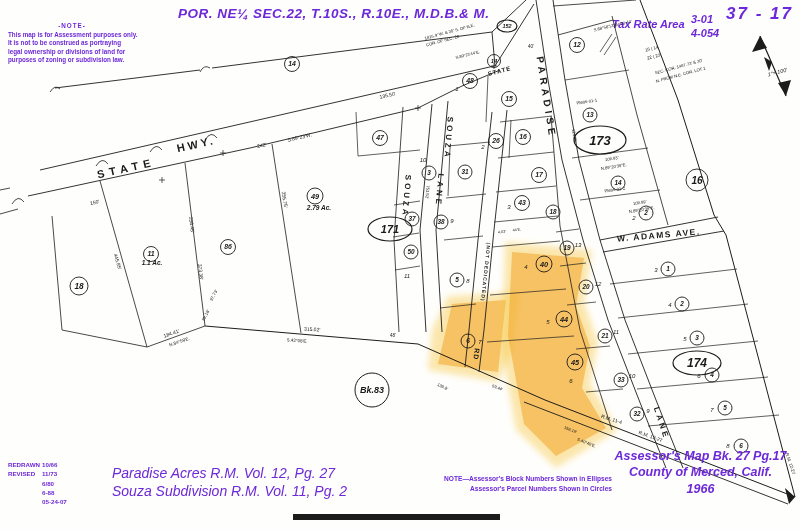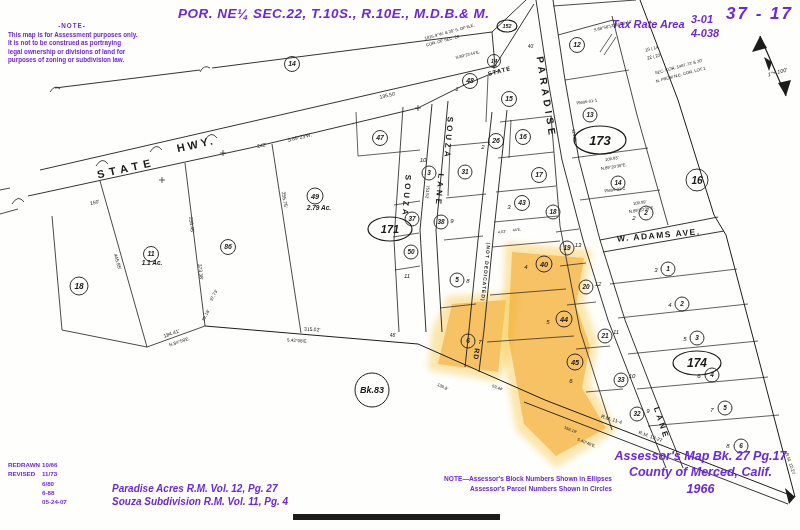--- a/index.html
+++ b/index.html
@@ -7,21 +7,21 @@
         font-family:"Liberation Sans",sans-serif;color:#6d28d9;padding-left:44px;}
   .note{position:absolute;left:8px;top:22px;width:150px;font-size:6.3px;font-weight:bold;line-height:1.35;}
   .note-title{text-align:center;width:128px;letter-spacing:1px;}
   .map-title{position:absolute;left:178px;top:6px;font-size:13.5px;font-style:italic;font-weight:bold;letter-spacing:.5px;}
   .tra{position:absolute;left:612px;top:18px;font-size:11px;font-style:italic;font-weight:bold;}
   .tra-codes{position:absolute;left:691px;top:13px;font-size:11px;font-weight:bold;font-style:italic;line-height:1.25;}
   .page-code{position:absolute;left:726px;top:4px;font-size:17px;font-weight:bold;font-style:italic;letter-spacing:2px;}
   .revs{position:absolute;left:8px;top:460px;font-size:6.2px;font-weight:bold;line-height:1.5;}
   .revs .r{display:flex;}
   .revs .lab{width:34px;}
-  .refs{position:absolute;left:112px;top:482px;font-size:10px;font-weight:bold;font-style:italic;line-height:1.3;}
+  .refs{position:absolute;left:112px;top:464px;font-size:14px;font-weight:normal;font-style:italic;line-height:1.3;}
   .bnote{position:absolute;left:192px;top:474px;width:420px;text-align:right;font-size:6.6px;font-weight:bold;line-height:1.45;}
   .stamp{position:absolute;left:588px;top:448px;width:225px;text-align:center;
          font-size:12.5px;font-weight:bold;font-style:italic;line-height:1.3;}
   svg text{fill:#1a1a1a;}
 </style>
 </head>
 <body>
 
 <div class="page">
 
@@ -31,21 +31,21 @@
     <div>It is not to be construed as portraying</div>
     <div>legal ownership or divisions of land for</div>
     <div>purposes of zoning or subdivision law.</div>
   </div>
 
   <div class="map-title">POR. NE¼ SEC.22, T.10S., R.10E., M.D.B.&amp; M.</div>
 
   <div class="tra">Tax Rate Area</div>
   <div class="tra-codes">
     <div>3-01</div>
-    <div>4-038</div>
+    <div>4-054</div>
   </div>
   <div class="page-code">37 - 17</div>
 
   <svg id="map" width="800" height="530" viewBox="0 0 800 530" style="position:absolute;left:0;top:0;">
       <defs>
         <filter id="hl" x="-20%" y="-20%" width="140%" height="140%">
           <feGaussianBlur stdDeviation="3"></feGaussianBlur>
         </filter>
       </defs>
       <polygon points="448,296 520,292 512,352 498,382 428,370 432,330" fill="#f7c94b" opacity="0.45" filter="url(#hl)"></polygon>
@@ -417,21 +417,21 @@
         <span>6-88</span>
       </div>
     <div class="r">
         <span class="lab"></span>
         <span>05-24-07</span>
       </div>
   </div>
 
   <div class="refs">
     <div>Paradise Acres  R.M. Vol. 12, Pg. 27</div>
-    <div>Souza Subdivision  R.M. Vol. 11, Pg. 4</div>
+    <div>Souza Subdivision  R.M. Vol. 11, Pg. 2</div>
   </div>
 
   <div class="bnote">
     <div>NOTE—Assessor's Block Numbers Shown in Ellipses</div>
     <div>Assessor's Parcel Numbers Shown in Circles</div>
   </div>
 
   <div class="stamp">
     <div>Assessor's Map Bk. 27 Pg.17</div>
     <div>County of Merced, Calif.</div>

